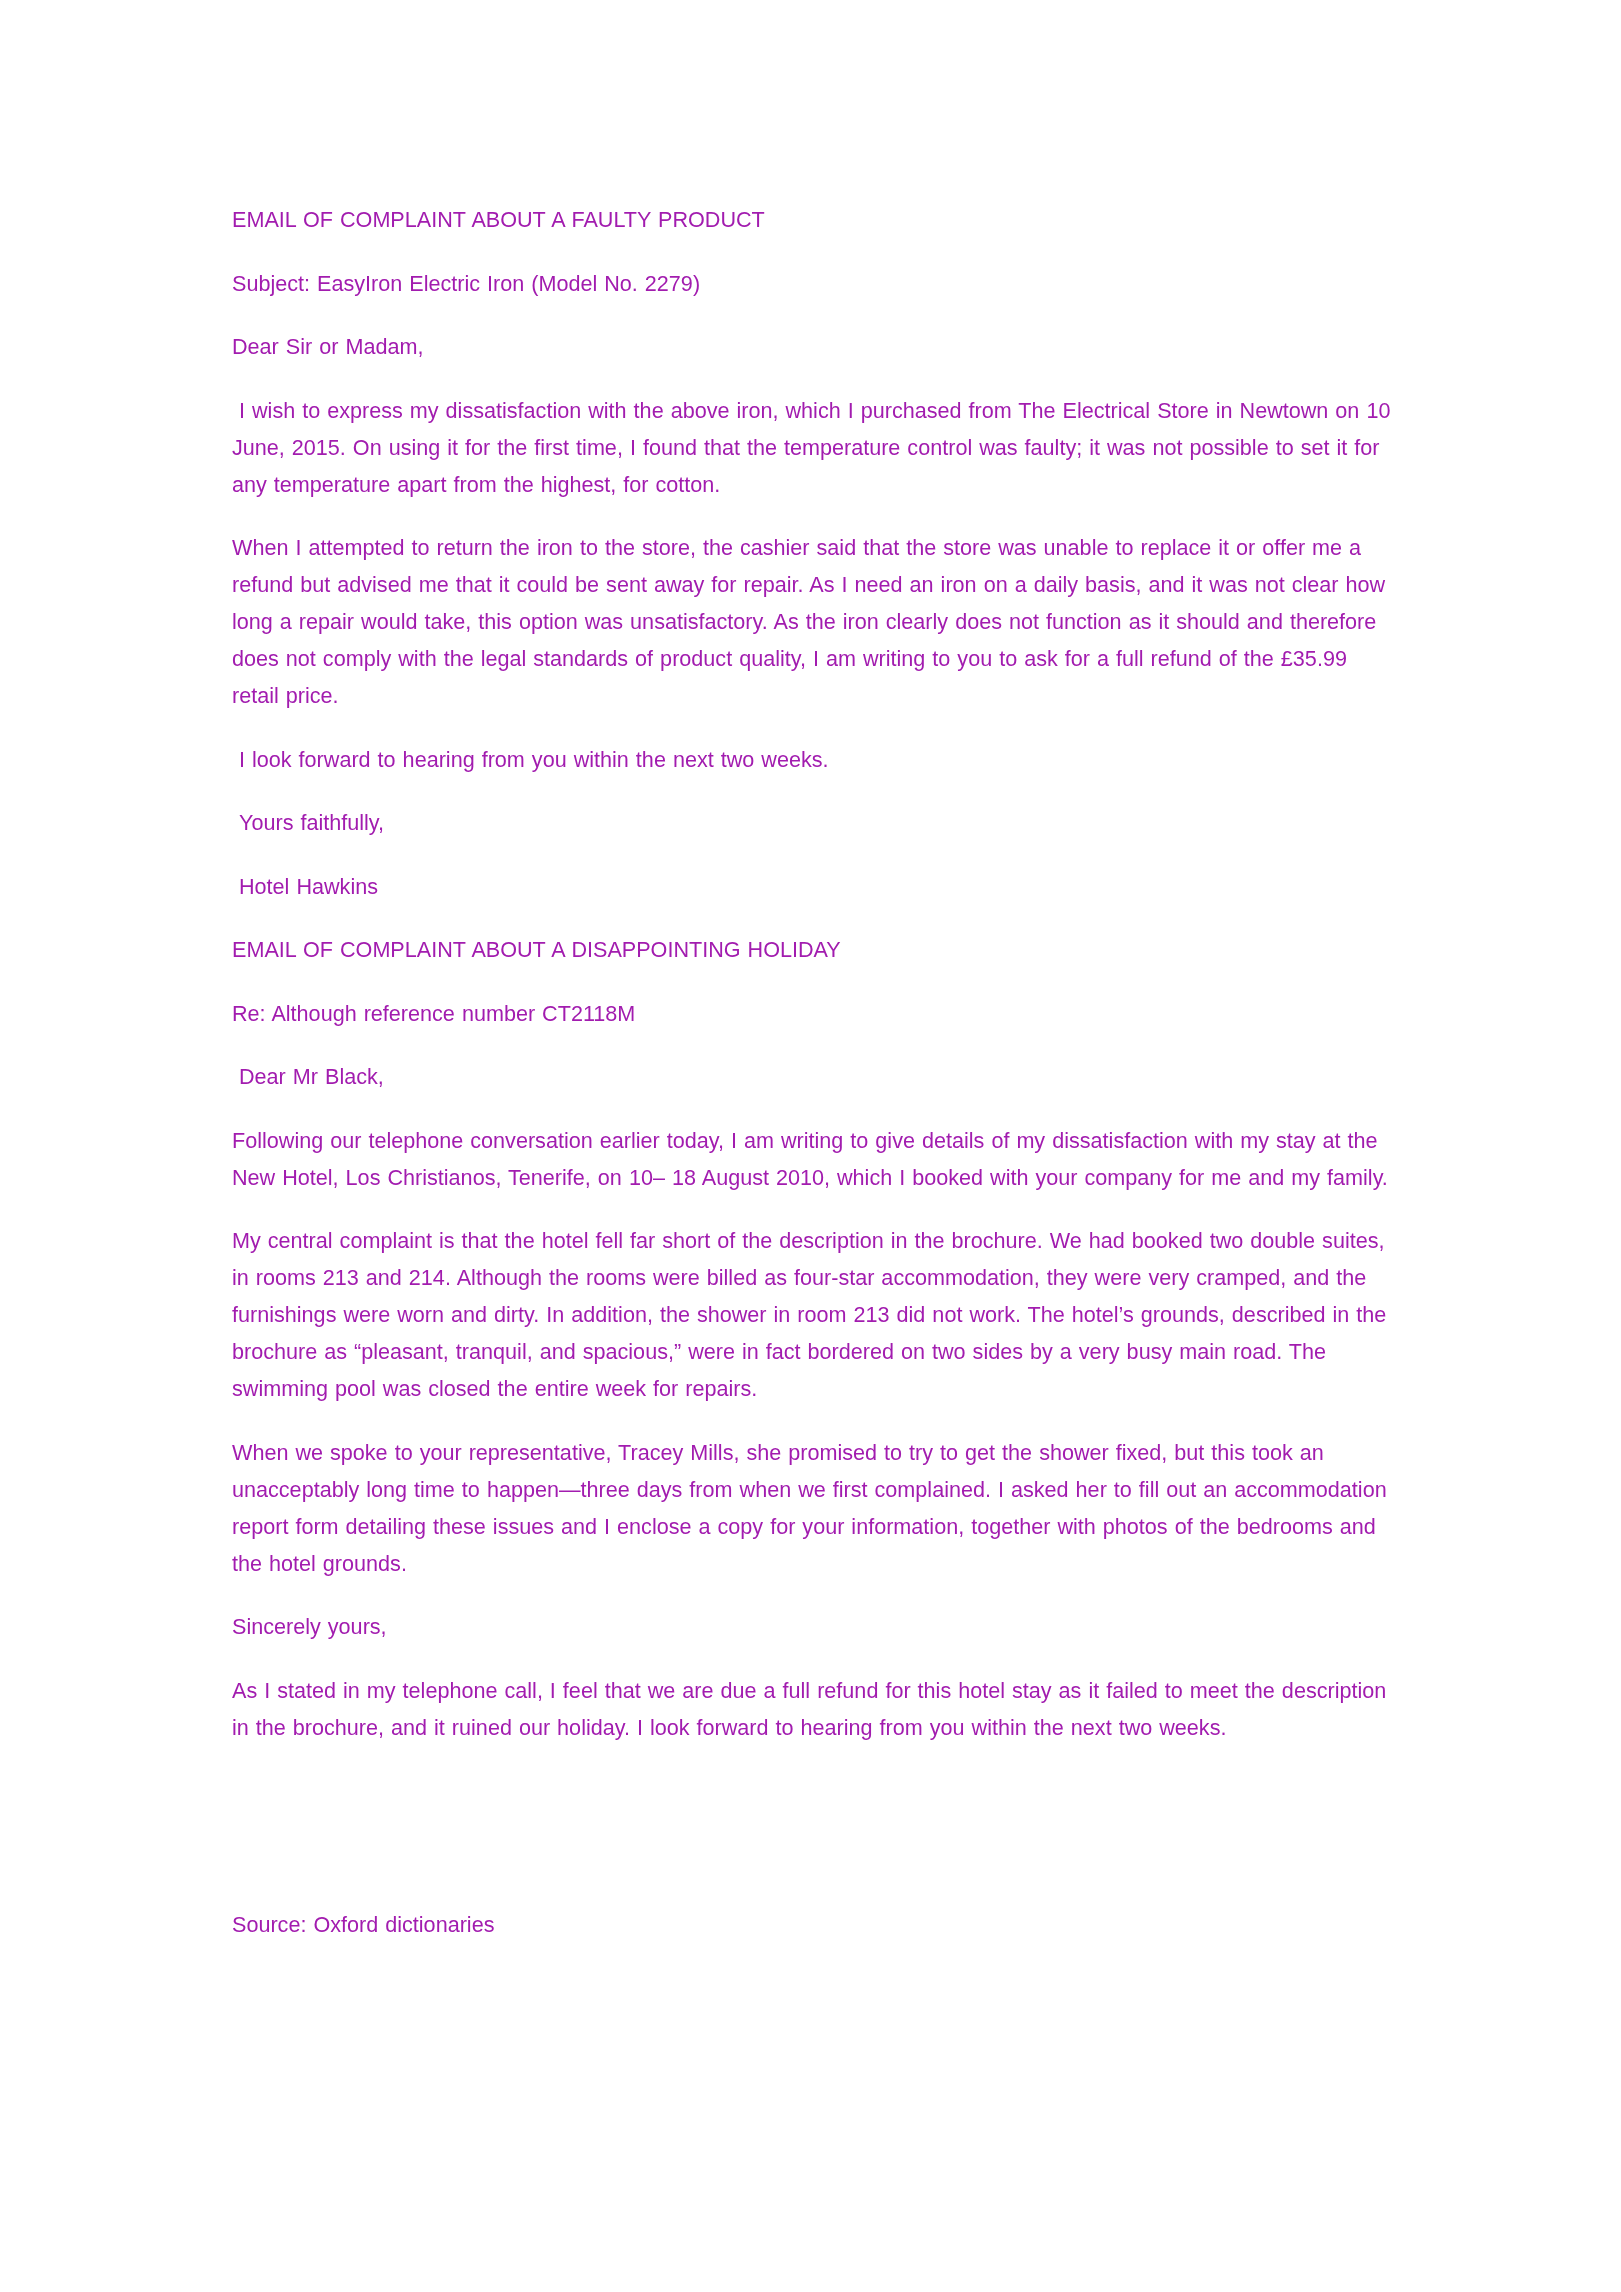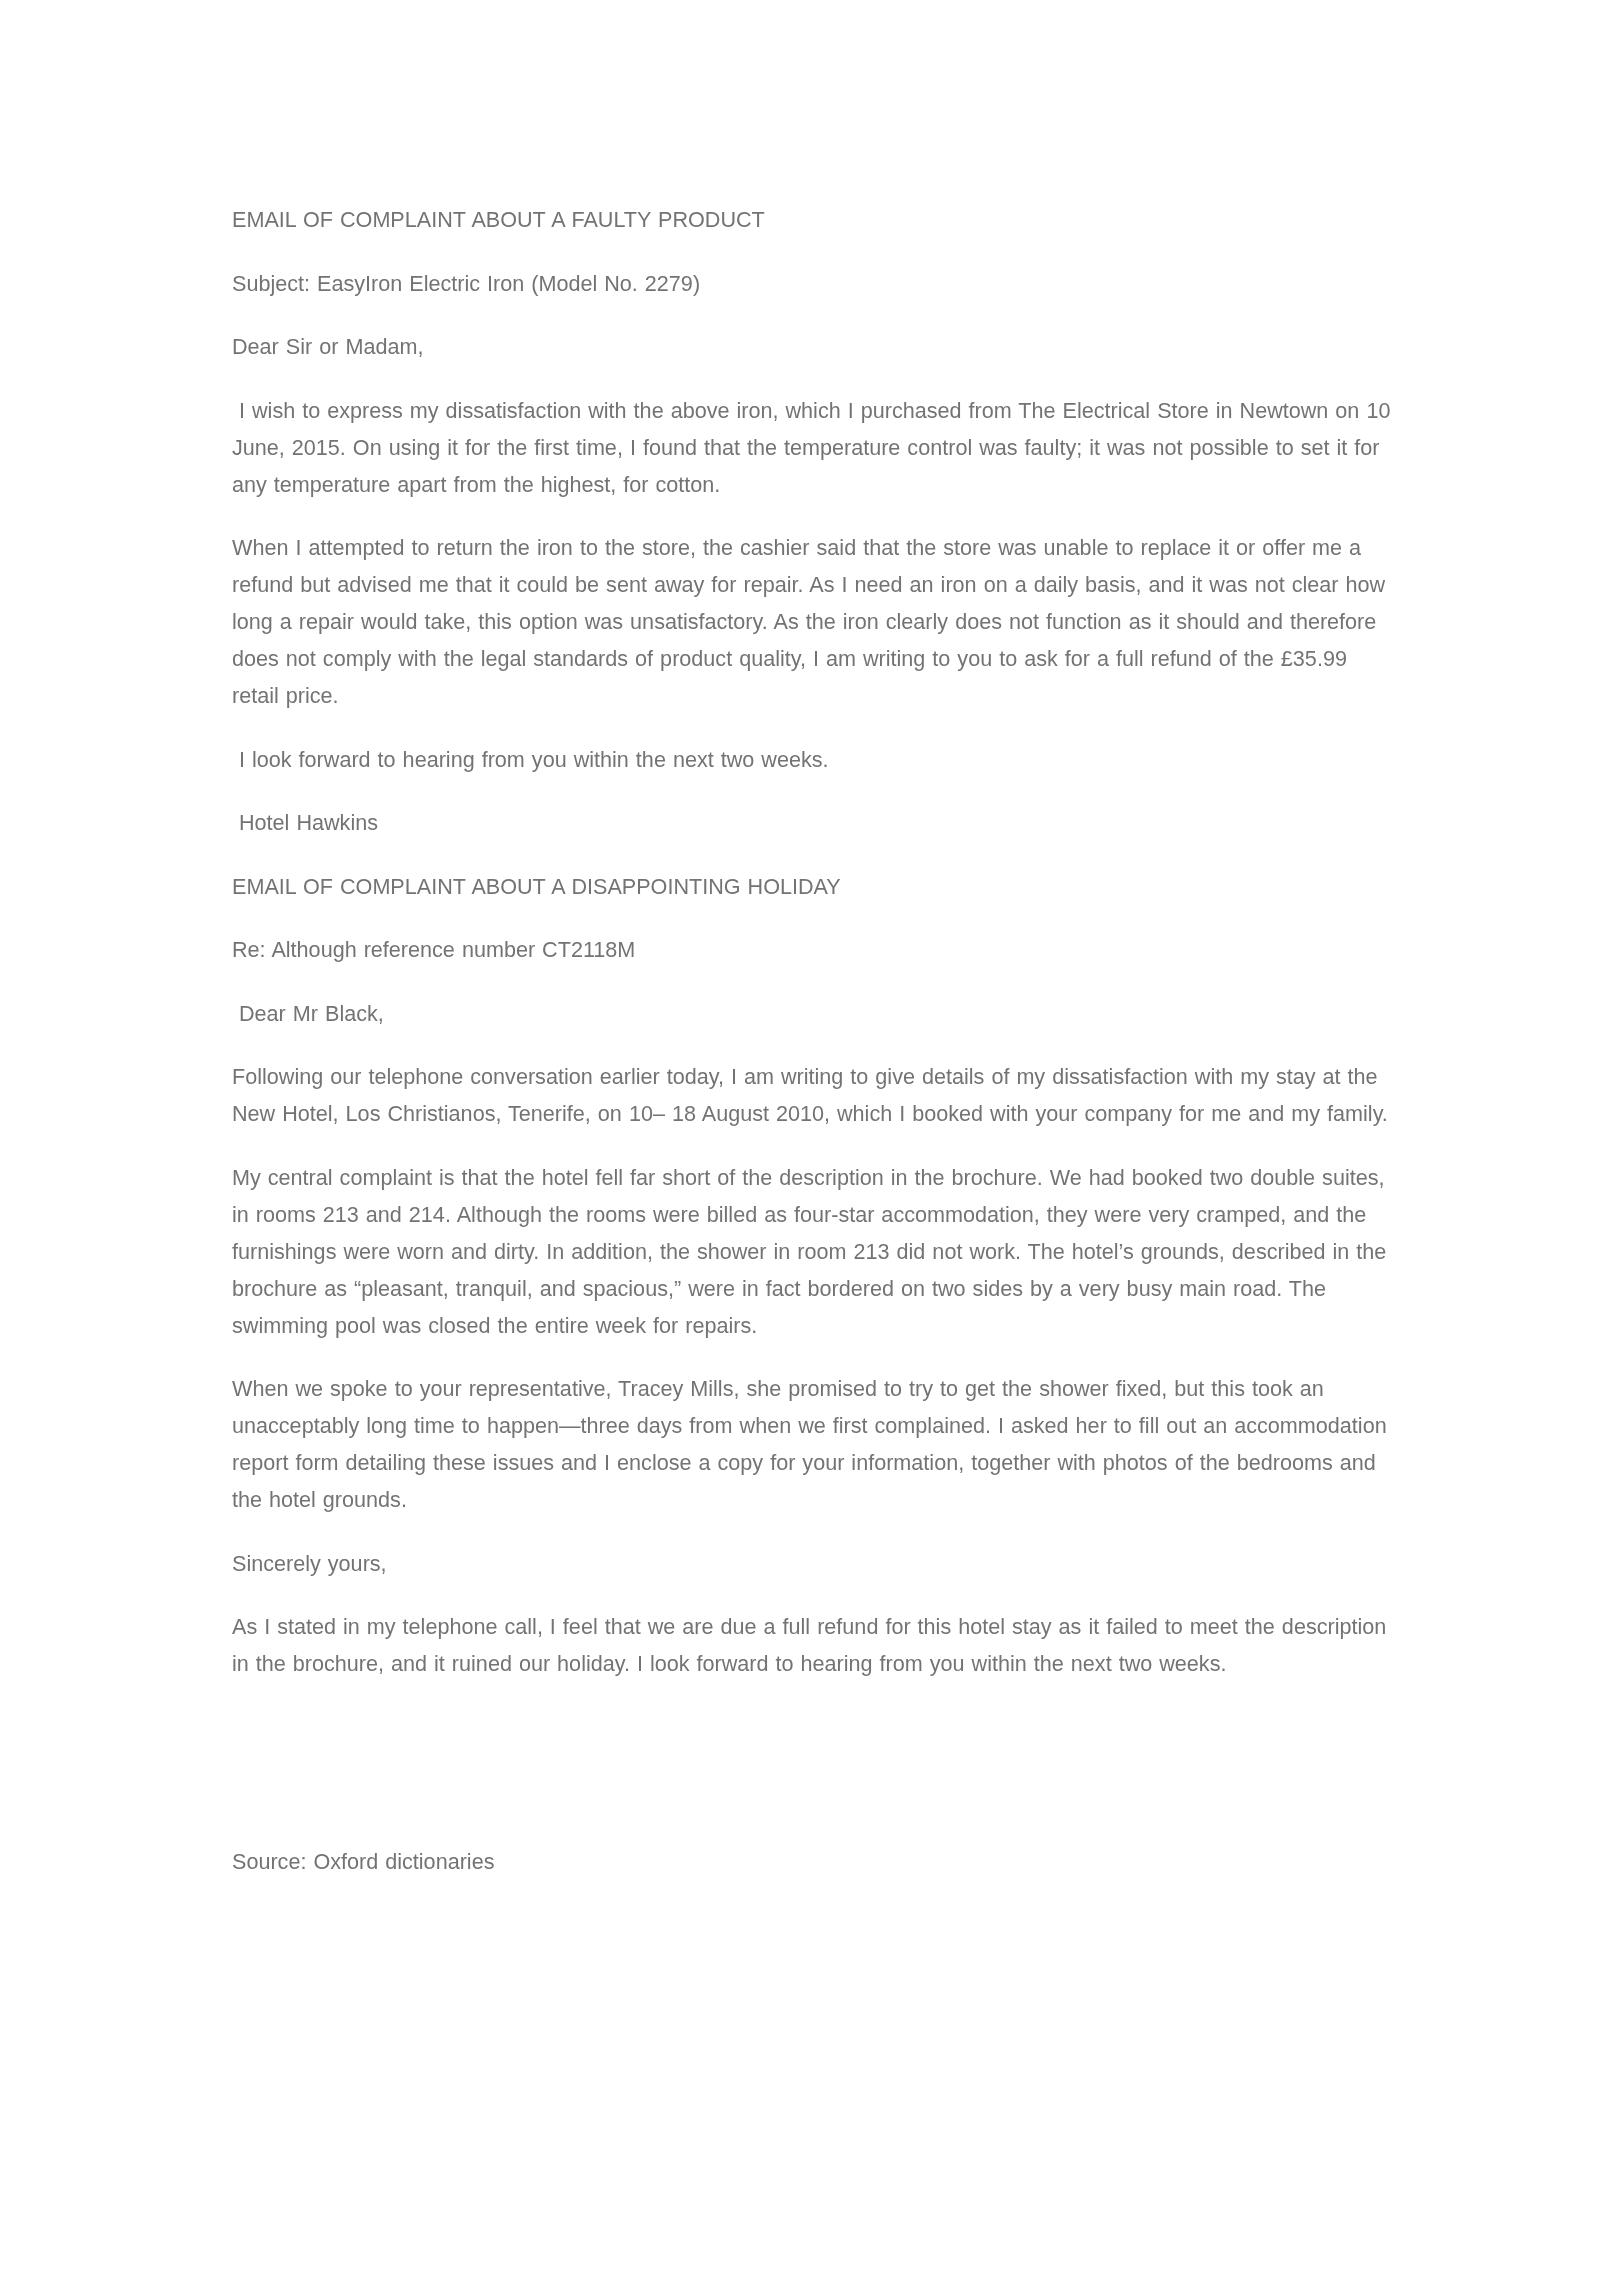--- a/index.html
+++ b/index.html
@@ -5,21 +5,21 @@
   html, body {
     margin: 0;
     padding: 0;
     background: #ffffff;
   }
   .page {
     position: relative;
     width: 1621px;
     height: 2293px;
     background: #ffffff;
-    color: #737373;
+    color: #a21caf;
     font-family: "Liberation Sans", "DejaVu Sans", sans-serif;
     box-sizing: border-box;
     padding: 201px 229px 0 232px;
     overflow: hidden;
   }
   .page p {
     margin: 0 0 26.5px 0;
     font-size: 21.6px;
     line-height: 37px;
     white-space: pre-wrap;       
@@ -39,20 +39,21 @@
   <p>Subject: EasyIron Electric Iron (Model No. 2279)</p>
 
   <p>Dear Sir or Madam,</p>
 
   <p> I wish to express my dissatisfaction with the above iron, which I purchased from The Electrical Store in Newtown on 10 June, 2015. On using it for the first time, I found that the temperature control was faulty; it was not possible to set it for any temperature apart from the highest, for cotton.</p>
 
   <p>When I attempted to return the iron to the store, the cashier said that the store was unable to replace it or offer me a refund but advised me that it could be sent away for repair. As I need an iron on a daily basis, and it was not clear how long a repair would take, this option was unsatisfactory. As the iron clearly does not function as it should and therefore does not comply with the legal standards of product quality, I am writing to you to ask for a full refund of the £35.99 retail price.</p>
 
   <p> I look forward to hearing from you within the next two weeks.</p>
 
+  <p> Yours faithfully,</p>
 
   <p> Hotel Hawkins</p>
 
   <p>EMAIL OF COMPLAINT ABOUT A DISAPPOINTING HOLIDAY</p>
 
   <p>Re: Although reference number CT2118M</p>
 
   <p> Dear Mr Black,</p>
 
   <p>Following our telephone conversation earlier today, I am writing to give details of my dissatisfaction with my stay at the New Hotel, Los Christianos, Tenerife, on 10– 18 August 2010, which I booked with your company for me and my family.</p>

